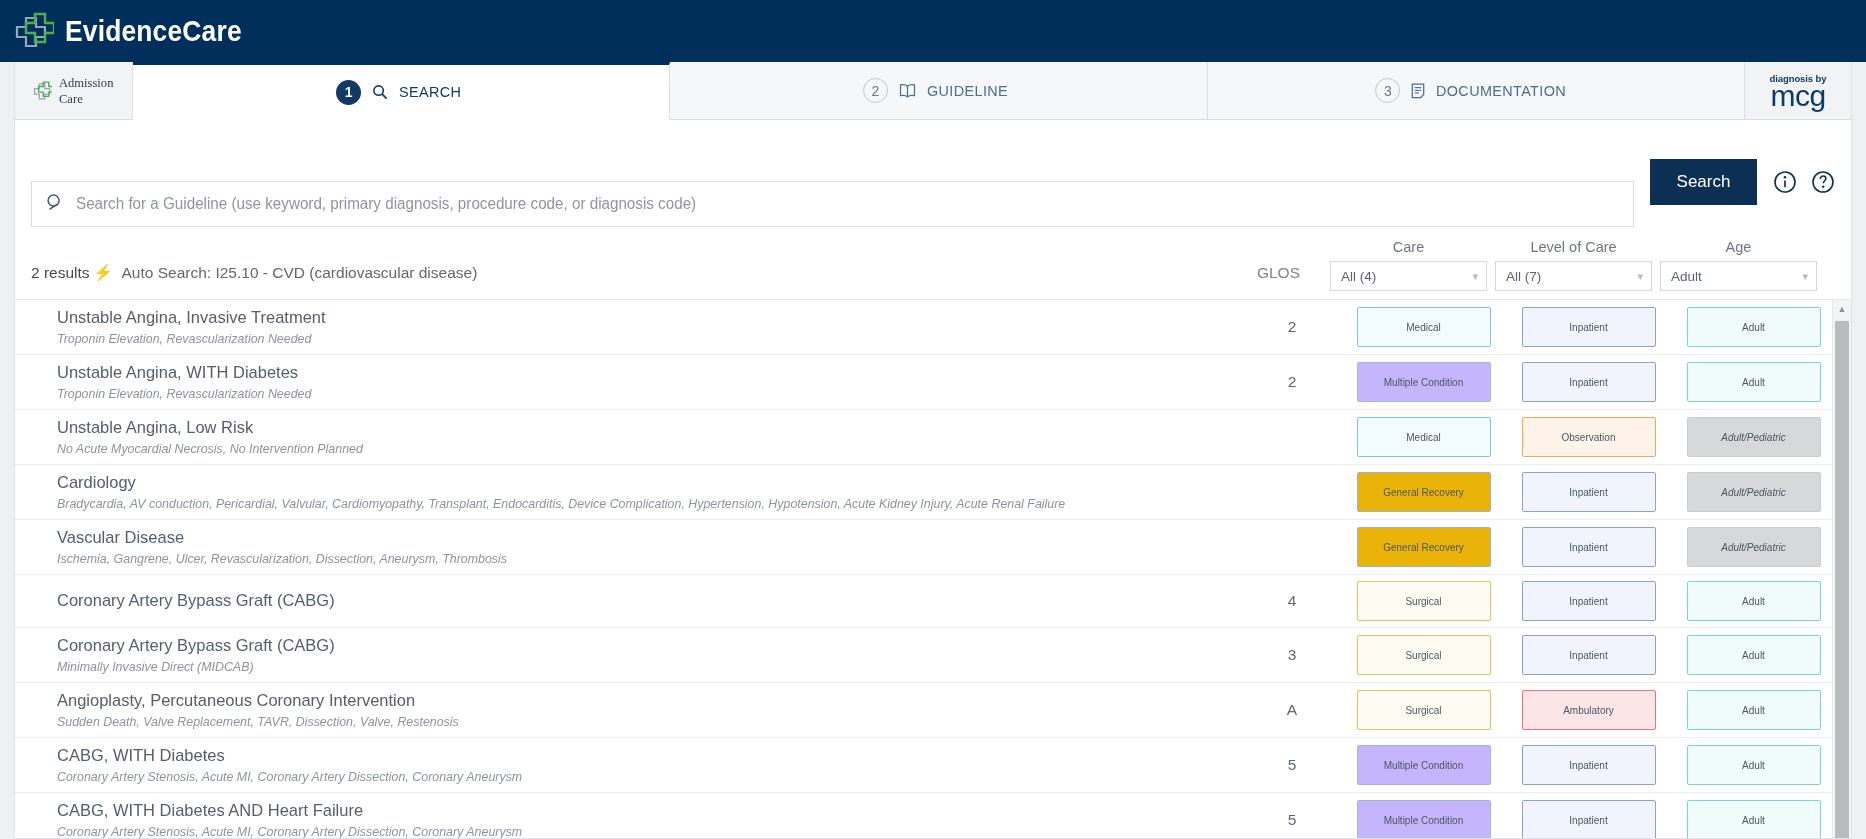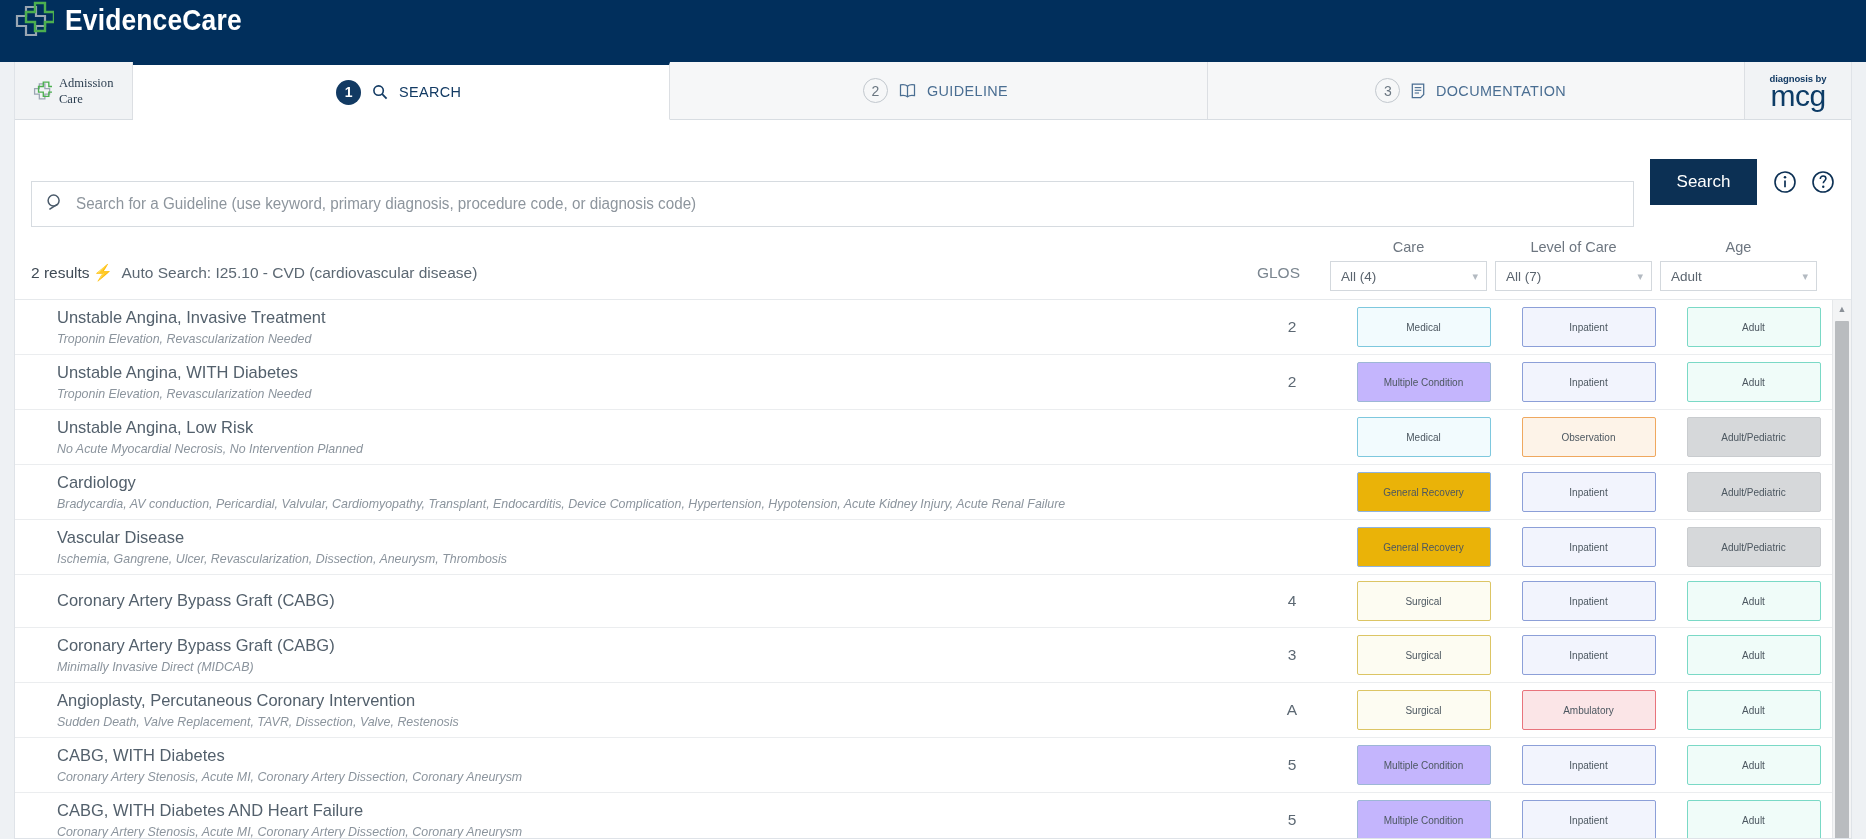--- a/index.html
+++ b/index.html
@@ -6,21 +6,21 @@
   html, body {
     width: 1866px; height: 839px;
     font-family: "Liberation Sans", sans-serif;
     background: #eef1f4;
     overflow: hidden;
   }
 
   
   .topbar {
     height: 62px; background: #012f5c;
-    display: flex; align-items: flex-start; padding-left: 14px;
+    display: flex; align-items: center; padding-left: 14px;
   }
   .logo-wrap { display: flex; align-items: center; gap: 11px; }
   .logo-text {
     color: #ffffff; font-size: 30px; font-weight: 700;
     letter-spacing: .2px; font-family: "Liberation Sans", sans-serif;
     transform: scaleX(.88); transform-origin: left center;
   }
 
   
   .page {
@@ -174,21 +174,21 @@
   }
 
   .p-medical    { border-color: #7ec8de; background: #f2fbfe; }
   .p-multi      { border-color: #9db7d6; background: #c4b5fd; }
   .p-general    { border-color: #8fb4e0; background: #eab308; }
   .p-surgical   { border-color: #dcc565; background: #fdfcf2; }
   .p-inpatient  { border-color: #8c9fd8; background: #f2f4fd; }
   .p-observation{ border-color: #efa85f; background: #fdf3e8; }
   .p-ambulatory { border-color: #e8737c; background: #fbe5e7; }
   .p-adult      { border-color: #7ad9c6; background: #f0fcf9; }
-  .p-adultped   { border-color: #c9cccf; background: #d6d8da; color: #4c5760; }
+  .p-adultped   { border-color: #c9cccf; background: #d6d8da; color: #4c5760; font-style: italic; }
 
   
   .scrollbar {
     position: absolute; top: 0; right: 0; bottom: 0; width: 19px;
     background: #f3f4f5; border-left: 1px solid #e6e8ea;
   }
   .sb-arrow {
     height: 17px; display: flex; align-items: center; justify-content: center;
     color: #8a9097; font-size: 9px;
   }

